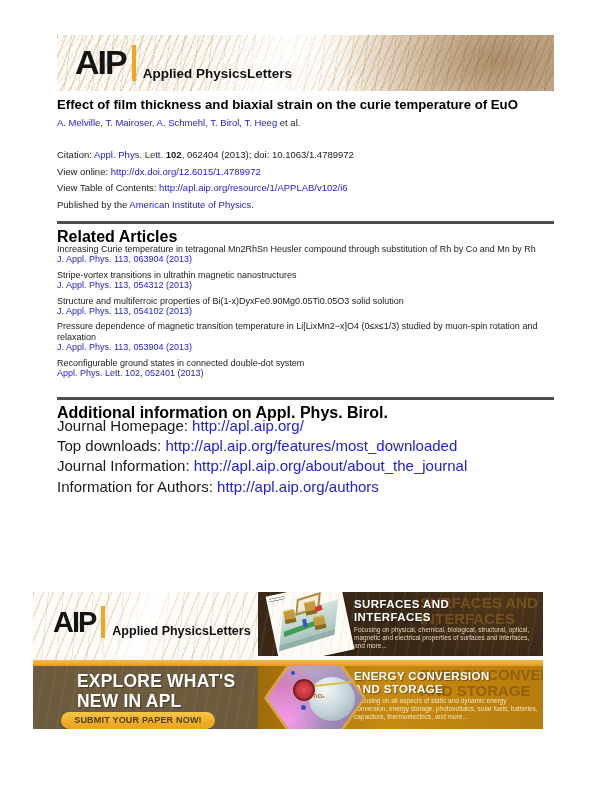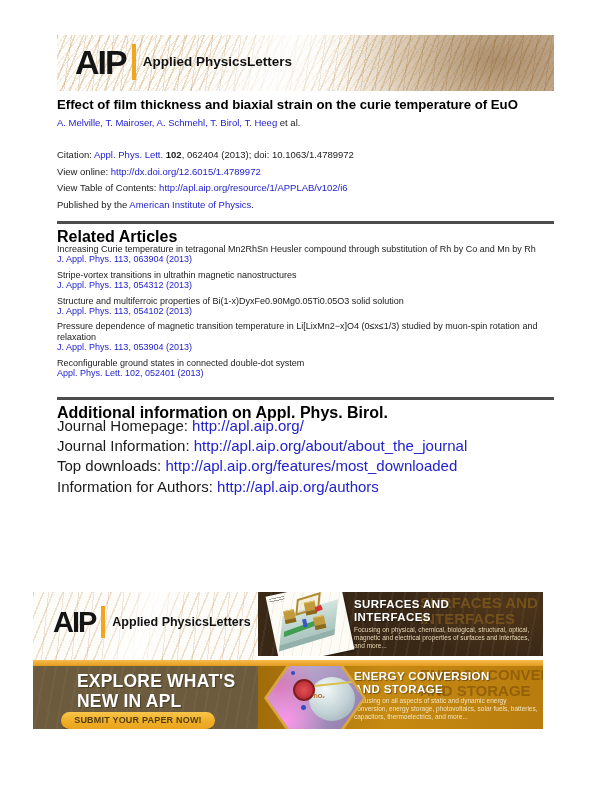--- a/index.html
+++ b/index.html
@@ -9,21 +9,21 @@
   
   .banner{position:absolute;left:57px;top:35px;width:497px;height:56px;overflow:hidden;
     background-color:#fdfcf9;
     background-image:
       radial-gradient(ellipse 250px 150px at 88% 45%, rgba(110,65,15,0.45), rgba(110,65,15,0) 62%),
       linear-gradient(to right, rgba(255,255,255,0) 52%, rgba(190,140,70,0.22) 72%, rgba(135,82,22,0.32) 100%),
       linear-gradient(112deg, rgba(255,255,255,0) 30%, rgba(255,255,255,0.85) 45%, rgba(255,255,255,0) 60%),
       repeating-linear-gradient(112deg, rgba(190,140,75,0.30) 0 1.5px, rgba(255,255,255,0) 1.5px 8px),
       repeating-linear-gradient(98deg, rgba(170,115,55,0.22) 0 1px, rgba(255,255,255,0) 1px 14px),
       repeating-linear-gradient(128deg, rgba(205,160,95,0.22) 0 1px, rgba(255,255,255,0) 1px 6px);}
-  .logo-row{position:absolute;left:18px;top:8px;display:flex;align-items:center;}
+  .logo-row{position:absolute;left:18px;top:8px;display:flex;align-items:flex-end;}
   .logo-aip{font-weight:bold;font-size:34px;letter-spacing:-2px;color:#141414;line-height:38px;}
   .logo-bar{display:inline-block;width:4px;height:36px;background:#f2a51e;margin:0 7px 0 6px;}
   .logo-text{display:flex;flex-direction:row;font-weight:bold;font-size:13.5px;line-height:15.5px;color:#111;}
   .ad .logo-aip{font-size:29px;line-height:32px;}
   .ad .logo-bar{height:32px;}
   .ad .logo-text{font-size:12.5px;line-height:14px;}
 
   
   .title{position:absolute;left:57px;top:97px;width:500px;margin:0;font-size:13.2px;font-weight:bold;color:#000;}
   .authors{position:absolute;left:57px;top:117px;font-size:9.5px;}
@@ -180,24 +180,24 @@
   </div>
 
   <div class="rule rule2"></div>
   <div class="sec-head sh2">Additional information on Appl. Phys. Birol.</div>
 
   <div class="add-list">
     <div class="add-line">
       <span>Journal Homepage: </span><span class="link">http://apl.aip.org/</span>
     </div>
     <div class="add-line">
+      <span>Top downloads: </span><span class="link">http://apl.aip.org/features/most_downloaded</span>
+    </div>
+    <div class="add-line">
       <span>Journal Information: </span><span class="link">http://apl.aip.org/about/about_the_journal</span>
-    </div>
-    <div class="add-line">
-      <span>Top downloads: </span><span class="link">http://apl.aip.org/features/most_downloaded</span>
     </div>
     <div class="add-line">
       <span>Information for Authors: </span><span class="link">http://apl.aip.org/authors</span>
     </div>
   </div>
 
   <div class="adv-label">ADVERTISEMENT</div>
 
   <div class="ad">
 

